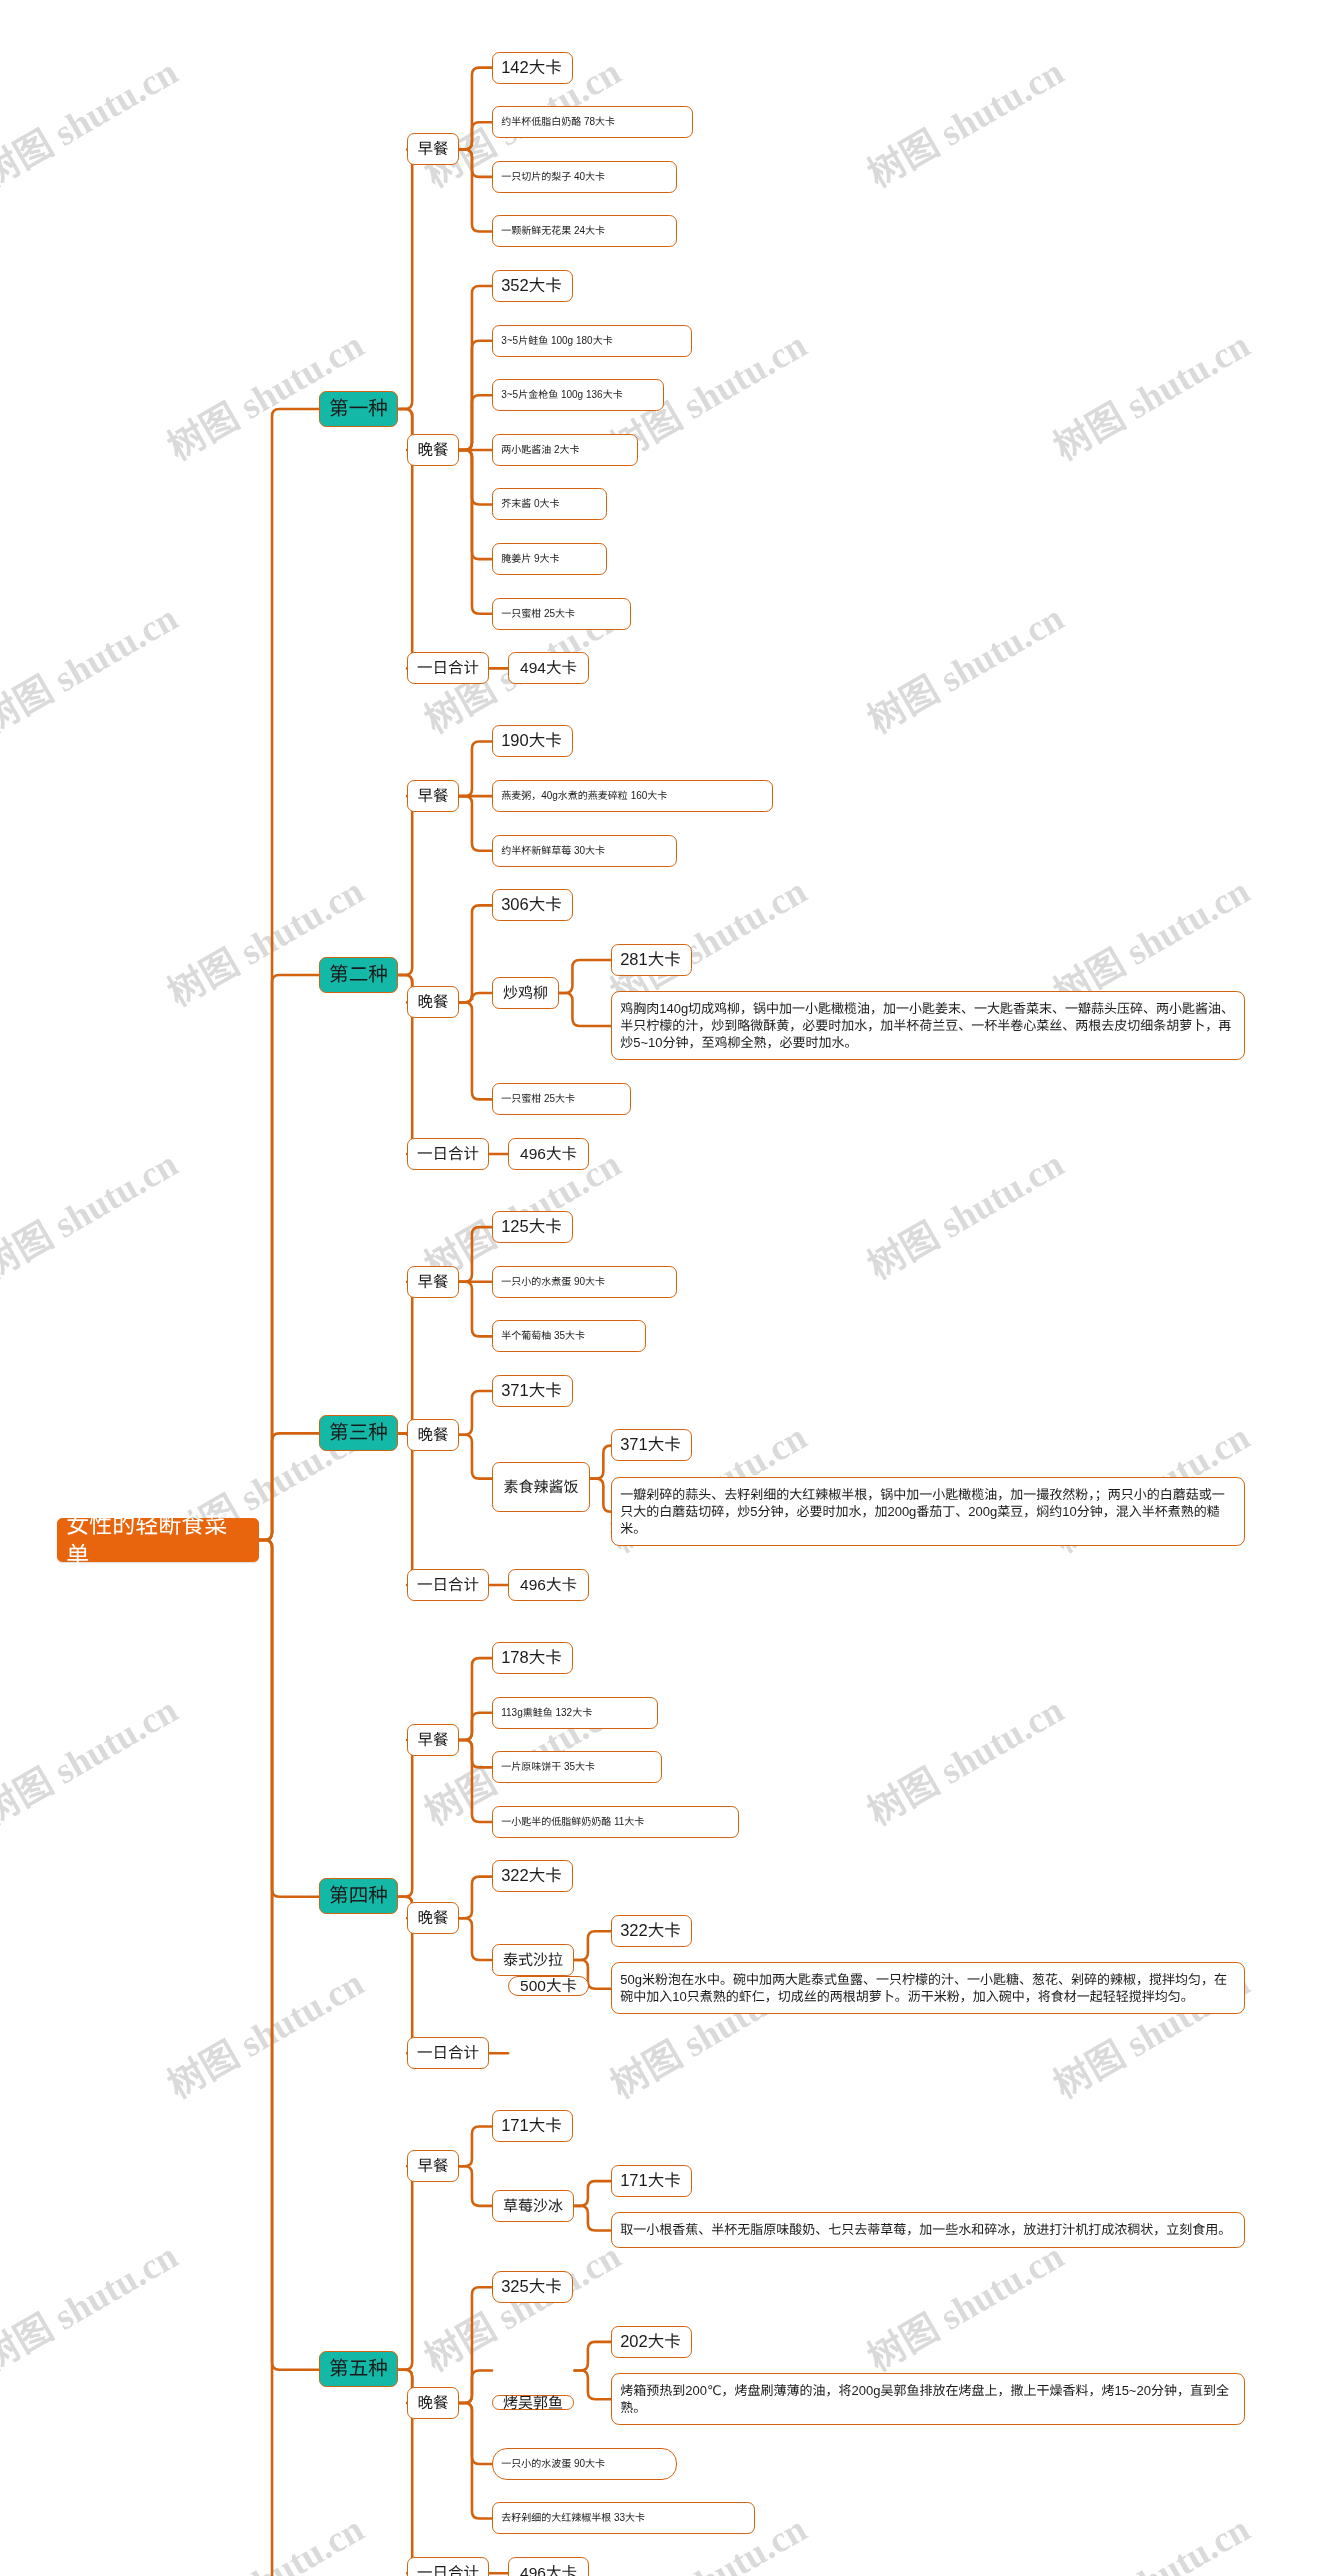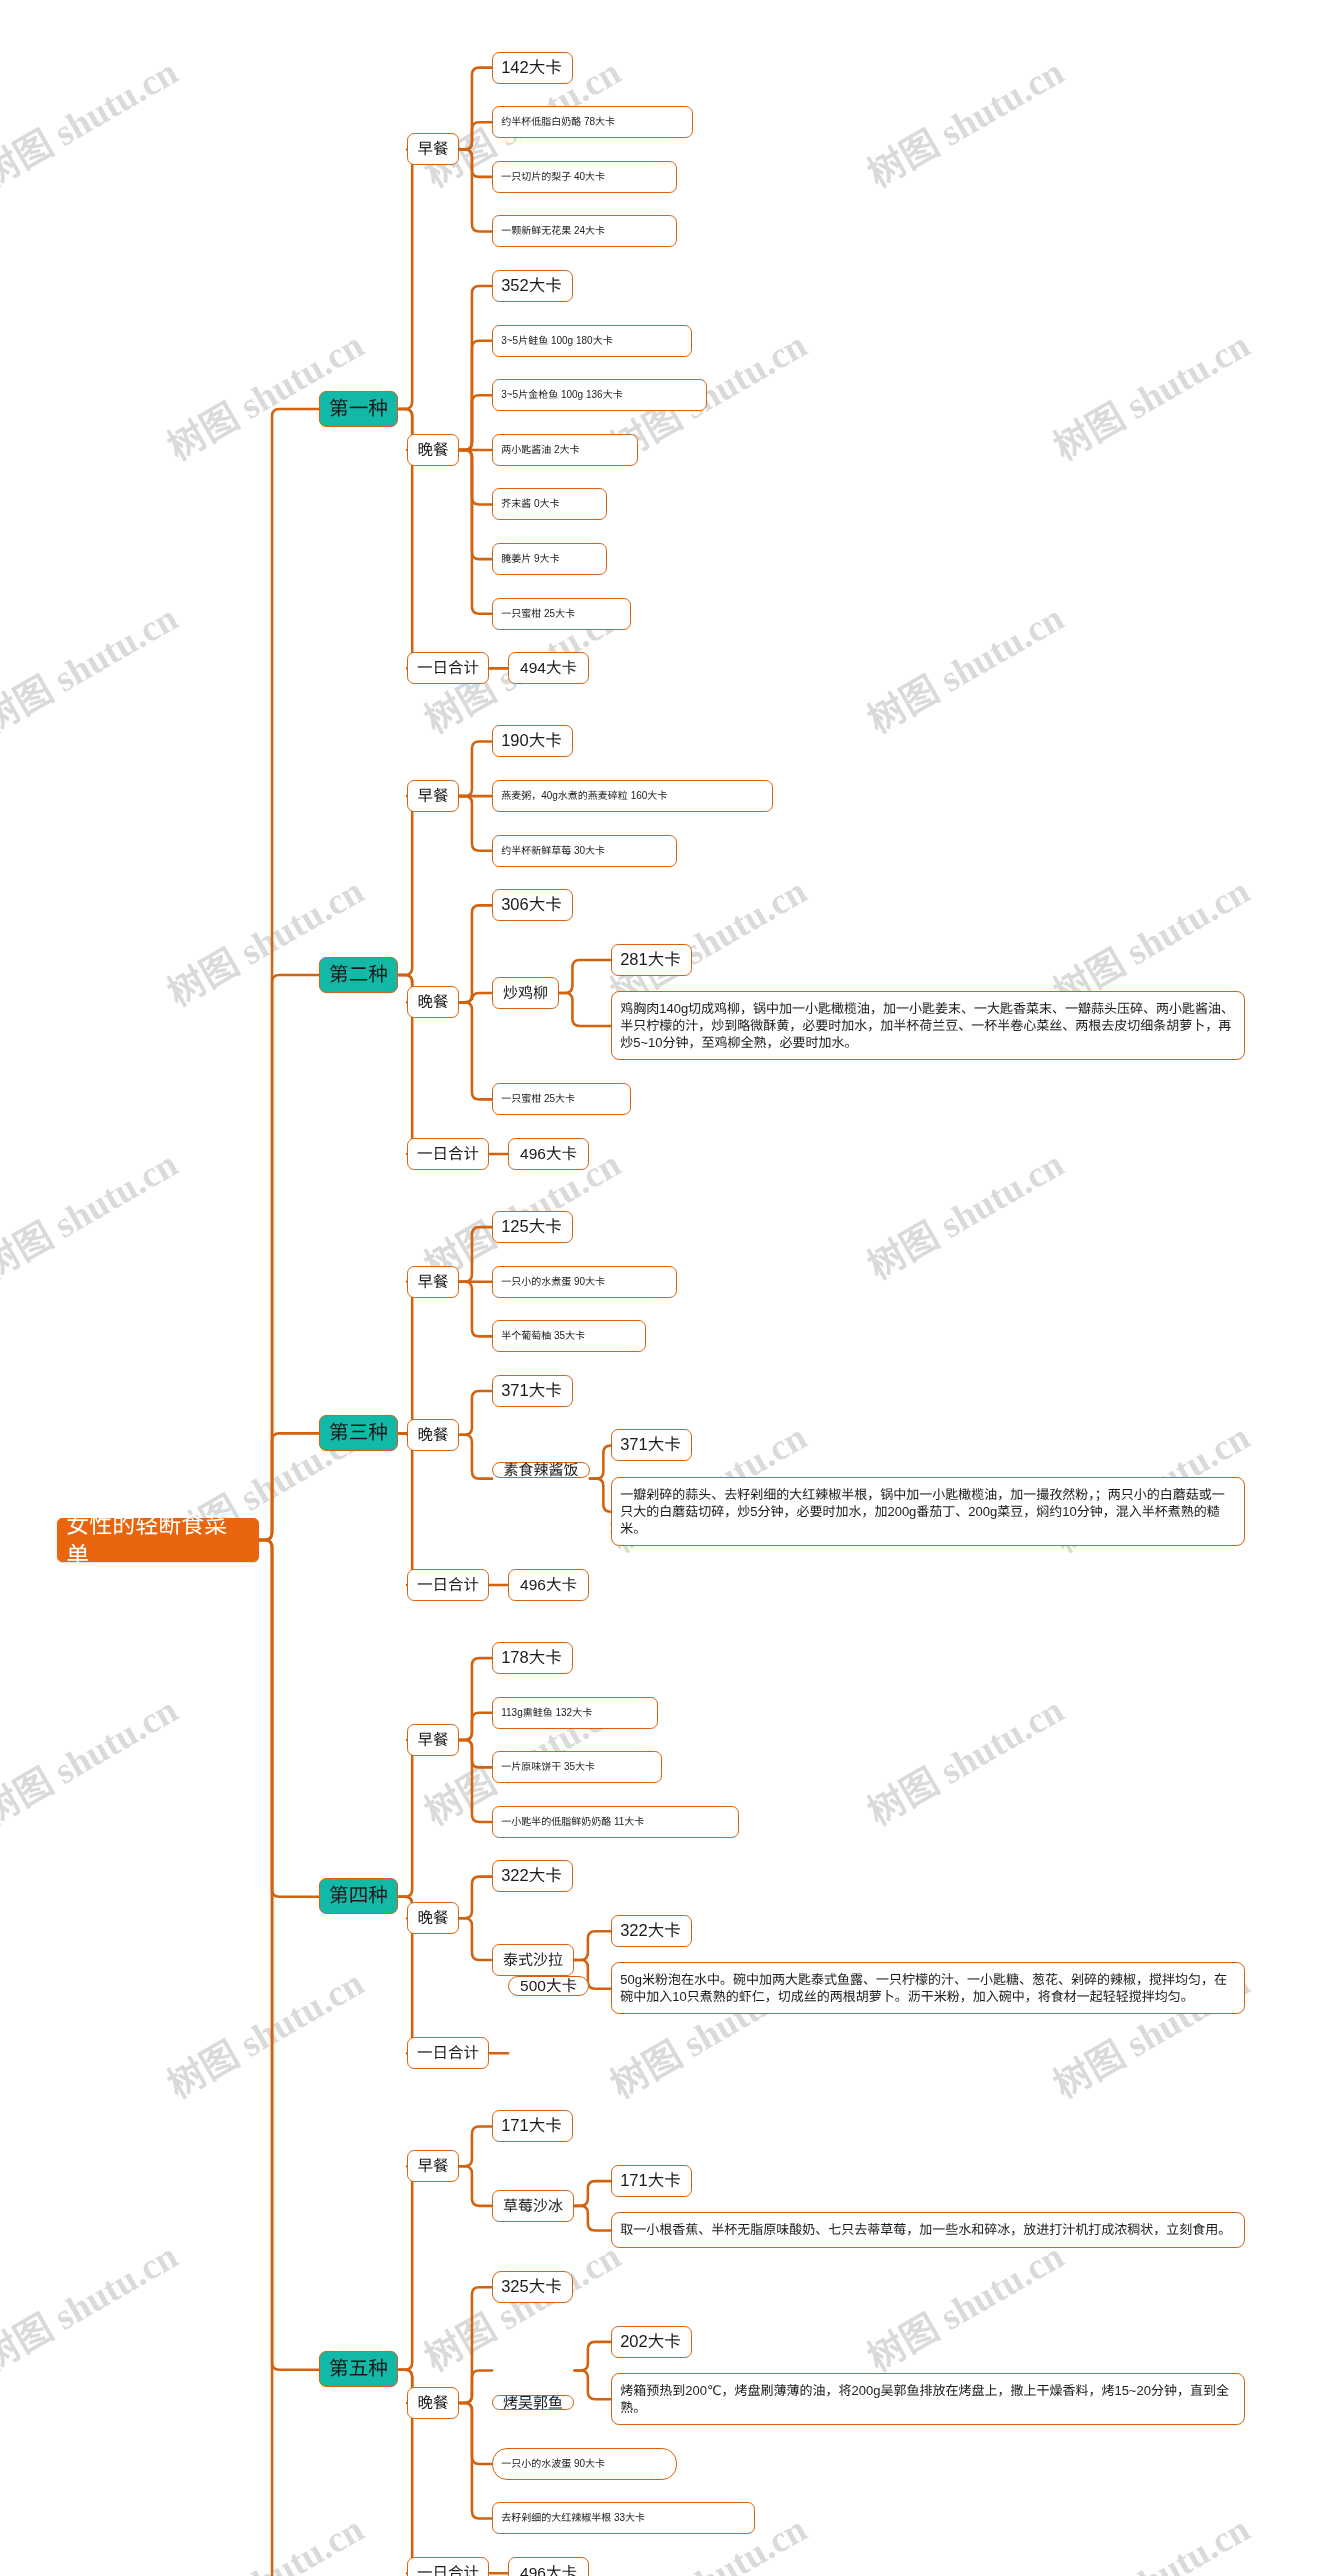--- a/index.html
+++ b/index.html
@@ -148,21 +148,21 @@
     <path d="M 502 2988.75 L 514 2988.75 Q 528 2988.75 528 3002.75 L 528 5170 Q 528 5184 542 5184 L 620 5184" fill="none" stroke="#D2620E" stroke-width="5" stroke-linecap="round"></path>
   </svg>
 <div id="nodes">
     <div class="node cal" style="left: 492px; top: 52px; width: 81px; height: 32px;">142大卡</div>
     <div class="node item" style="left: 492px; top: 106px; width: 201px; height: 32px;">约半杯低脂白奶酪 78大卡</div>
     <div class="node item" style="left: 492px; top: 161px; width: 185px; height: 32px;">一只切片的梨子 40大卡</div>
     <div class="node item" style="left: 492px; top: 215px; width: 185px; height: 32px;">一颗新鲜无花果 24大卡</div>
     <div class="node meal" style="left: 407px; top: 133px; width: 52px; height: 32px;">早餐</div>
     <div class="node cal" style="left: 492px; top: 270px; width: 81px; height: 32px;">352大卡</div>
     <div class="node item" style="left: 492px; top: 325px; width: 200px; height: 32px;">3~5片鲑鱼 100g 180大卡</div>
-    <div class="node item" style="left: 492px; top: 379px; width: 215px; height: 32px;">3~5片金枪鱼 100g 136大卡</div>
+    <div class="node item" style="left: 492px; top: 379px; width: 172px; height: 32px;">3~5片金枪鱼 100g 136大卡</div>
     <div class="node item" style="left: 492px; top: 434px; width: 146px; height: 32px;">两小匙酱油 2大卡</div>
     <div class="node item" style="left: 492px; top: 488px; width: 115px; height: 32px;">芥末酱 0大卡</div>
     <div class="node item" style="left: 492px; top: 543px; width: 115px; height: 32px;">腌姜片 9大卡</div>
     <div class="node item" style="left: 492px; top: 598px; width: 139px; height: 32px;">一只蜜柑 25大卡</div>
     <div class="node meal" style="left: 407px; top: 434px; width: 52px; height: 32px;">晚餐</div>
     <div class="node total" style="left: 407px; top: 652px; width: 82px; height: 32px;">一日合计</div>
     <div class="node total" style="left: 508px; top: 652px; width: 81px; height: 32px;">494大卡</div>
     <div class="node plan" style="left: 319px; top: 391px; width: 79px; height: 36px;">第一种</div>
     <div class="node cal" style="left: 492px; top: 725px; width: 81px; height: 32px;">190大卡</div>
     <div class="node item" style="left: 492px; top: 780px; width: 281px; height: 32px;">燕麦粥，40g水煮的燕麦碎粒 160大卡</div>
@@ -181,21 +181,21 @@
     <div class="node plan" style="left: 319px; top: 957px; width: 79px; height: 36px;">第二种</div>
     <div class="node cal" style="left: 492px; top: 1211px; width: 81px; height: 32px;">125大卡</div>
     <div class="node item" style="left: 492px; top: 1266px; width: 185px; height: 32px;">一只小的水煮蛋 90大卡</div>
     <div class="node item" style="left: 492px; top: 1320px; width: 154px; height: 32px;">半个葡萄柚 35大卡</div>
     <div class="node meal" style="left: 407px; top: 1266px; width: 52px; height: 32px;">早餐</div>
     <div class="node cal" style="left: 492px; top: 1375px; width: 81px; height: 32px;">371大卡</div>
     <div class="node cal" style="left: 611px; top: 1429px; width: 81px; height: 32px;">371大卡</div>
     <div class="node para" style="left: 611px; top: 1477px; width: 634px; height: 69px;">
       <span class="txt">一瓣剁碎的蒜头、去籽剁细的大红辣椒半根，锅中加一小匙橄榄油，加一撮孜然粉，；两只小的白蘑菇或一只大的白蘑菇切碎，炒5分钟，必要时加水，加200g番茄丁、200g菜豆，焖约10分钟，混入半杯煮熟的糙米。</span>
     </div>
-    <div class="node dish" style="left: 492px; top: 1462px; width: 98px; height: 16px; border-radius: 14px;">素食辣酱饭</div>
+    <div class="node dish" style="left: 492px; top: 1462px; width: 98px; height: 50px;">素食辣酱饭</div>
     <div class="node meal" style="left: 407px; top: 1419px; width: 52px; height: 32px;">晚餐</div>
     <div class="node total" style="left: 407px; top: 1569px; width: 82px; height: 32px;">一日合计</div>
     <div class="node total" style="left: 508px; top: 1569px; width: 81px; height: 32px;">496大卡</div>
     <div class="node plan" style="left: 319px; top: 1415px; width: 79px; height: 36px;">第三种</div>
     <div class="node cal" style="left: 492px; top: 1642px; width: 81px; height: 32px;">178大卡</div>
     <div class="node item" style="left: 492px; top: 1697px; width: 166px; height: 32px;">113g熏鲑鱼 132大卡</div>
     <div class="node item" style="left: 492px; top: 1751px; width: 170px; height: 32px;">一片原味饼干 35大卡</div>
     <div class="node item" style="left: 492px; top: 1806px; width: 247px; height: 32px;">一小匙半的低脂鲜奶奶酪 11大卡</div>
     <div class="node meal" style="left: 407px; top: 1724px; width: 52px; height: 32px;">早餐</div>
     <div class="node cal" style="left: 492px; top: 1860px; width: 81px; height: 32px;">322大卡</div>

